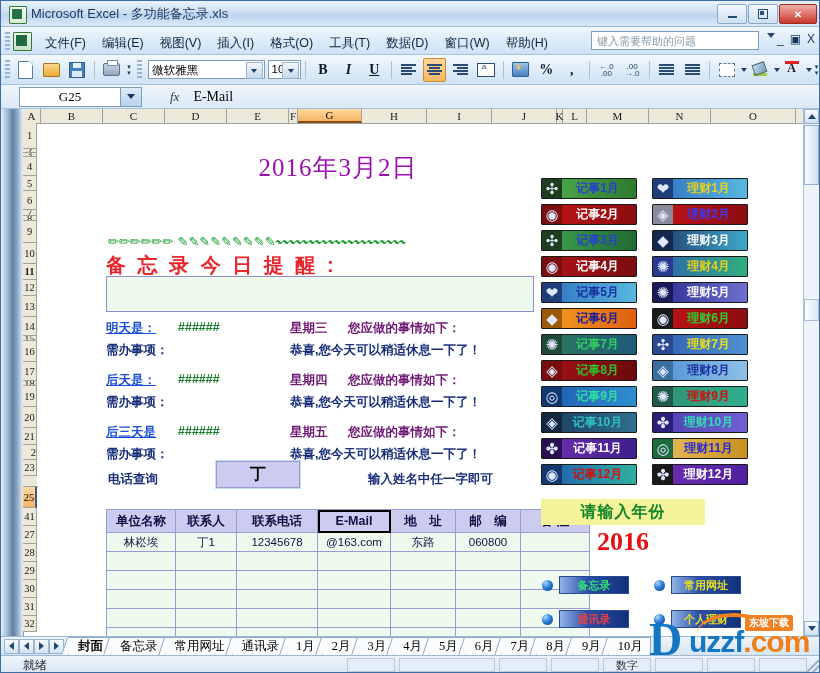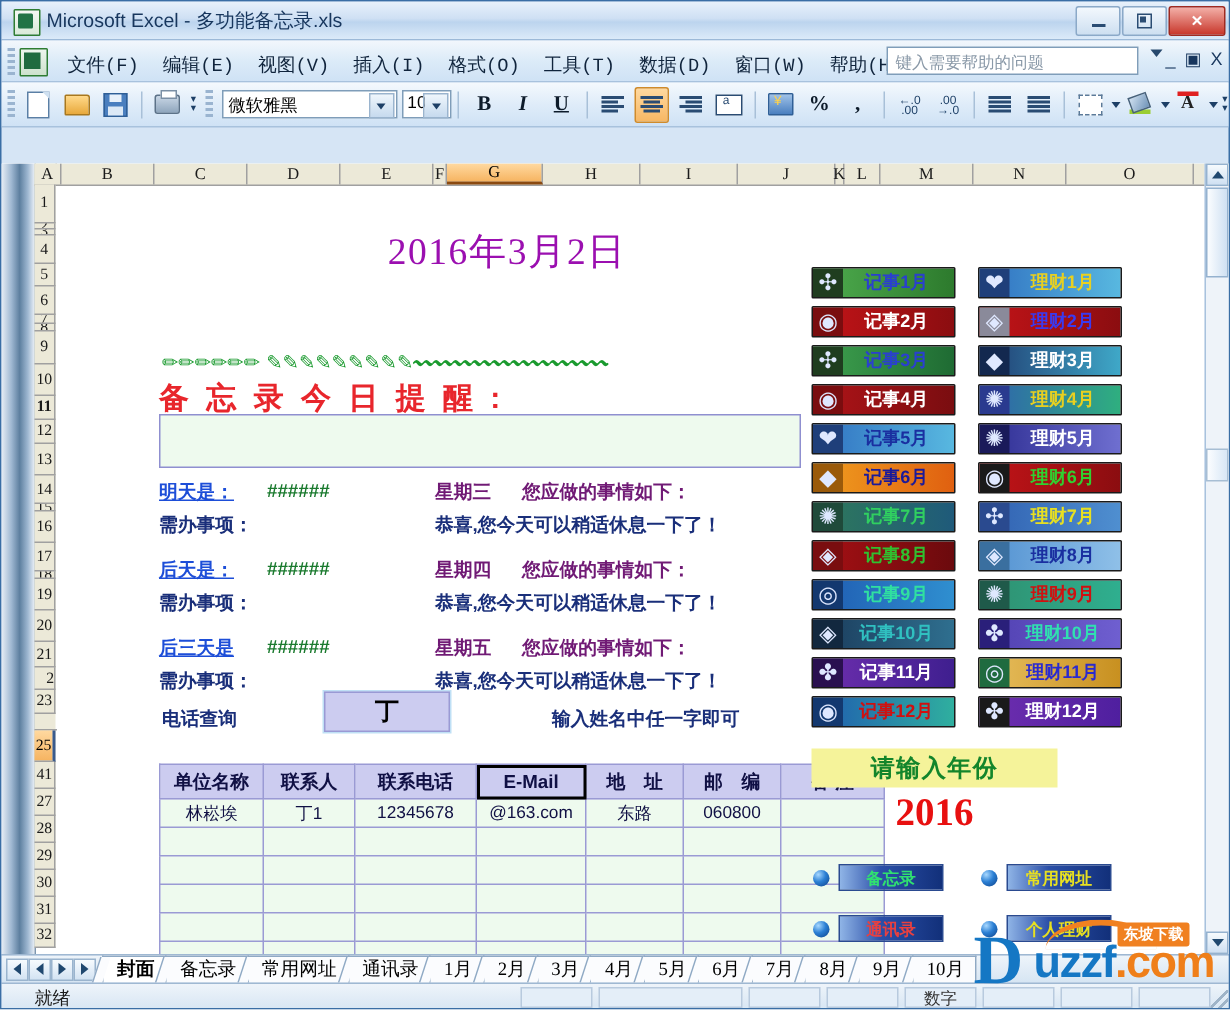--- a/index.html
+++ b/index.html
@@ -63,21 +63,21 @@
     box-sizing:border-box;
   }
   .grip { position:absolute; left:4px; top:5px; width:5px; height:18px;
     background: repeating-linear-gradient(180deg,#9ab4d0 0 2px, transparent 2px 4px);}
   .menu-xl-icon{
     position:absolute; left:12px; top:5px; width:17px;height:17px;
     background: linear-gradient(180deg,#eef5ee,#cde2cd);
     border:1px solid #2e7d32; border-radius:1px;
   }
   .menu-xl-icon::after{content:"";position:absolute;left:2px;top:2px;width:11px;height:11px;background:#1f6b3f;}
-  .menu-items{ position:absolute; left:36px; top:0; display:flex; height:32px; align-items:center;font-family:Liberation Mono, monospace;}
+  .menu-items{ position:absolute; left:36px; top:0; display:flex; height:32px; align-items:center;}
   .menu-item{
     padding: 3px 8px; font-size: 12.5px; color:#10243c; cursor:default; white-space:nowrap;
   }
   .ask-box{
     position:absolute; right:62px; top:4px; width:168px; height:19px;
     background:#fff; border:1px solid #7f9db9;
     font-size:11px; color:#8a99a8; padding:2px 4px 0 5px; box-sizing:border-box;
   }
   .ask-arrow{
     position:absolute; right:46px; top:6px; width:0;height:0;
@@ -547,20 +547,26 @@
     <div class="tb-icon">
         <span class="fontcolor-ic">
           <span>A</span>
           <span class="ul"></span>
         </span>
       </div>
     <div class="mini-arrow"></div>
     <div class="tb-more">▾<br>▾</div>
   </div>
 
+  <div class="formulabar">
+    <div class="namebox">G25</div>
+    <div class="namebox-arrow"></div>
+    <div class="fx">fx</div>
+    <div class="formula-val">E-Mail</div>
+  </div>
 
   <div class="gridwrap">
     <div class="leftgutter"></div>
     <div class="corner"></div>
     <div class="colhead" id="colhead">
         <div class="ch" style="width: 18px;">A</div>
         <div class="ch" style="width: 62px;">B</div>
         <div class="ch" style="width: 62px;">C</div>
         <div class="ch" style="width: 62px;">D</div>
         <div class="ch" style="width: 62px;">E</div>

